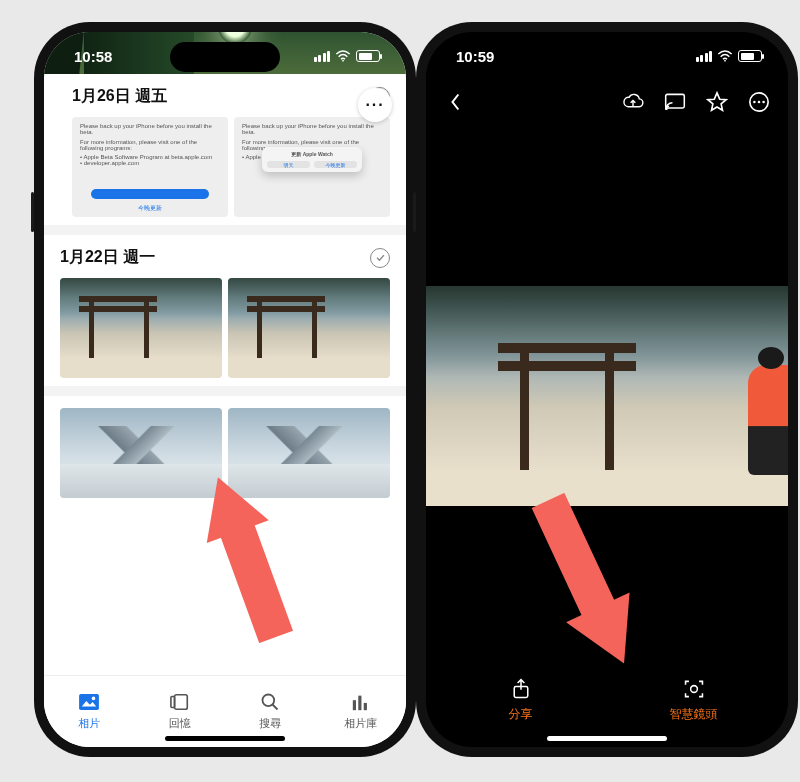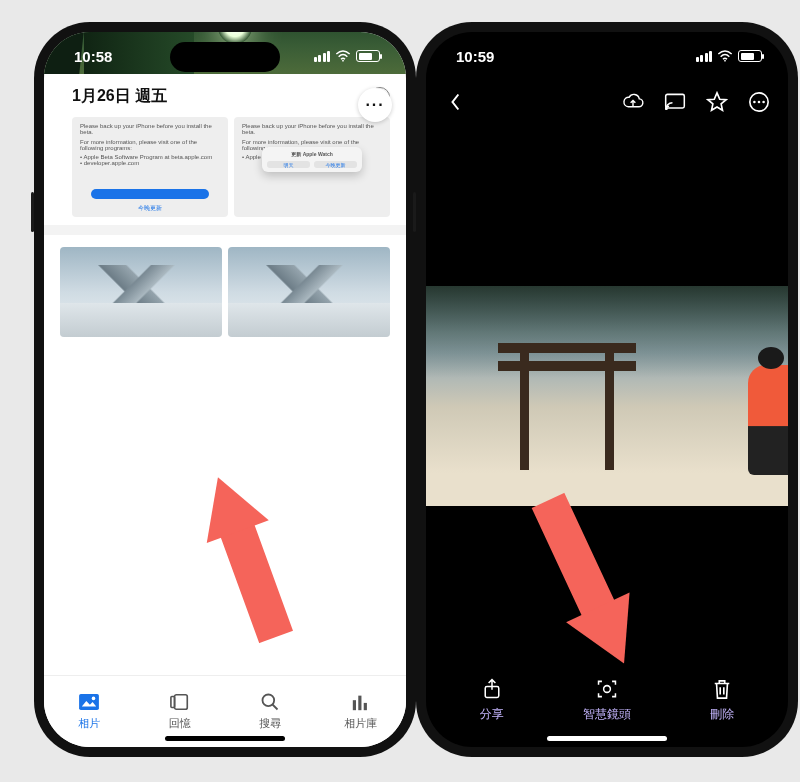--- a/index.html
+++ b/index.html
@@ -229,21 +229,21 @@
   .photo .person::before {
     content:""; position:absolute; top:-18px; left:10px; width:26px; height:22px;
     background:#1a1a1a; border-radius:50%;
   }
 
   .bottombar {
     height:80px; display:flex; padding:0 8px 14px;
   }
   .bbtn {
     flex:1; display:flex; flex-direction:column; align-items:center; justify-content:center;
-    gap:6px; font-size:12px; color:#c4b5fd;
+    gap:6px; font-size:12px; color:#f97316;
   }
   .bicon { width:22px; height:22px; display:flex; align-items:center; justify-content:center; }
 
   
   .arrow {
     position:absolute; z-index:60;
     transform-origin: center;
   }
   .arrow svg { display:block; }
 </style>
@@ -310,20 +310,38 @@
               <strong>更新 Apple Watch</strong>
               <div class="row">
                 <span>明天</span>
                 <span>今晚更新</span>
               </div>
             </div>
           </div>
         </div>
       </div>
 
+      <div class="section">
+        <div class="sec-head">
+          <div class="sec-title">1月22日 週一</div>
+          <div class="check">
+            <svg viewBox="0 0 16 16" fill="none" stroke-width="2">
+                <path d="M3 8.5 L6.5 12 L13 4.5"></path>
+              </svg>
+          </div>
+        </div>
+        <div class="grid2">
+          <div class="thumb torii">
+              <div class="trees"></div>
+            </div>
+          <div class="thumb torii">
+              <div class="trees"></div>
+            </div>
+        </div>
+      </div>
 
       <div class="section">
         <div class="grid2">
           <div class="thumb mountain" style="height:90px"></div>
           <div class="thumb mountain" style="height:90px"></div>
         </div>
       </div>
 
     </div>
 
@@ -461,28 +479,20 @@
       </div>
       <div class="bbtn">
         <span class="bicon">
           <svg width="22" height="22" viewBox="0 0 26 26" fill="none" stroke="#fff" stroke-width="1.8">
               <path d="M3 8 V4 H7 M19 4 H23 V8 M23 18 V22 H19 M7 22 H3 V18"></path>
               <circle cx="13" cy="13" r="4"></circle>
             </svg>
         </span>
         <span>智慧鏡頭</span>
       </div>
-      <div class="bbtn">
-        <span class="bicon">
-          <svg width="20" height="22" viewBox="0 0 22 24" fill="none" stroke="#fff" stroke-width="1.8">
-              <path d="M3 6 H19 M8 6 V3 H14 V6 M5 6 L6 22 H16 L17 6 M9 10 V18 M13 10 V18"></path>
-            </svg>
-        </span>
-        <span>刪除</span>
-      </div>
     </div>
 
     <div class="homebar light"></div>
   </div>
 
   <div class="arrow" style="left:125px; top:470px; transform:rotate(155deg);">
     <svg width="90" height="180" viewBox="0 0 90 180">
       <path d="M45 180 L45 45" stroke="#f5645a" stroke-width="36" stroke-linecap="round"></path>
       <path d="M45 0 L10 62 L80 62 Z" fill="#f5645a"></path>
     </svg>

